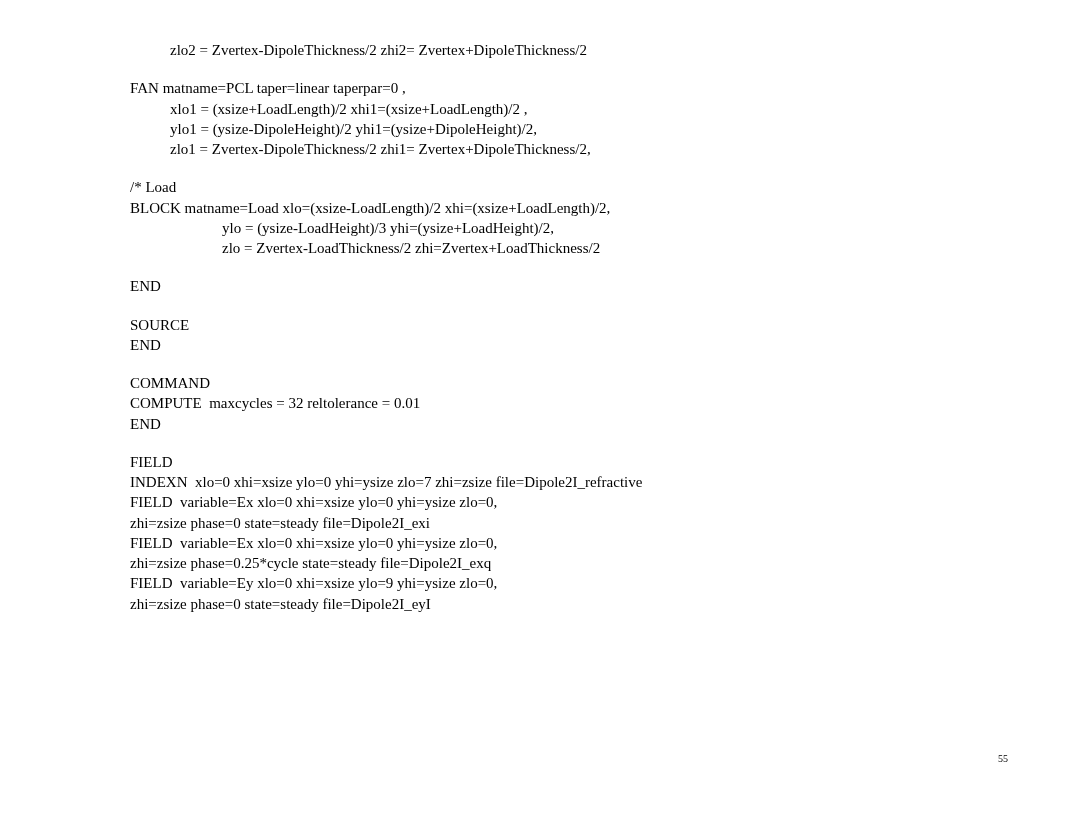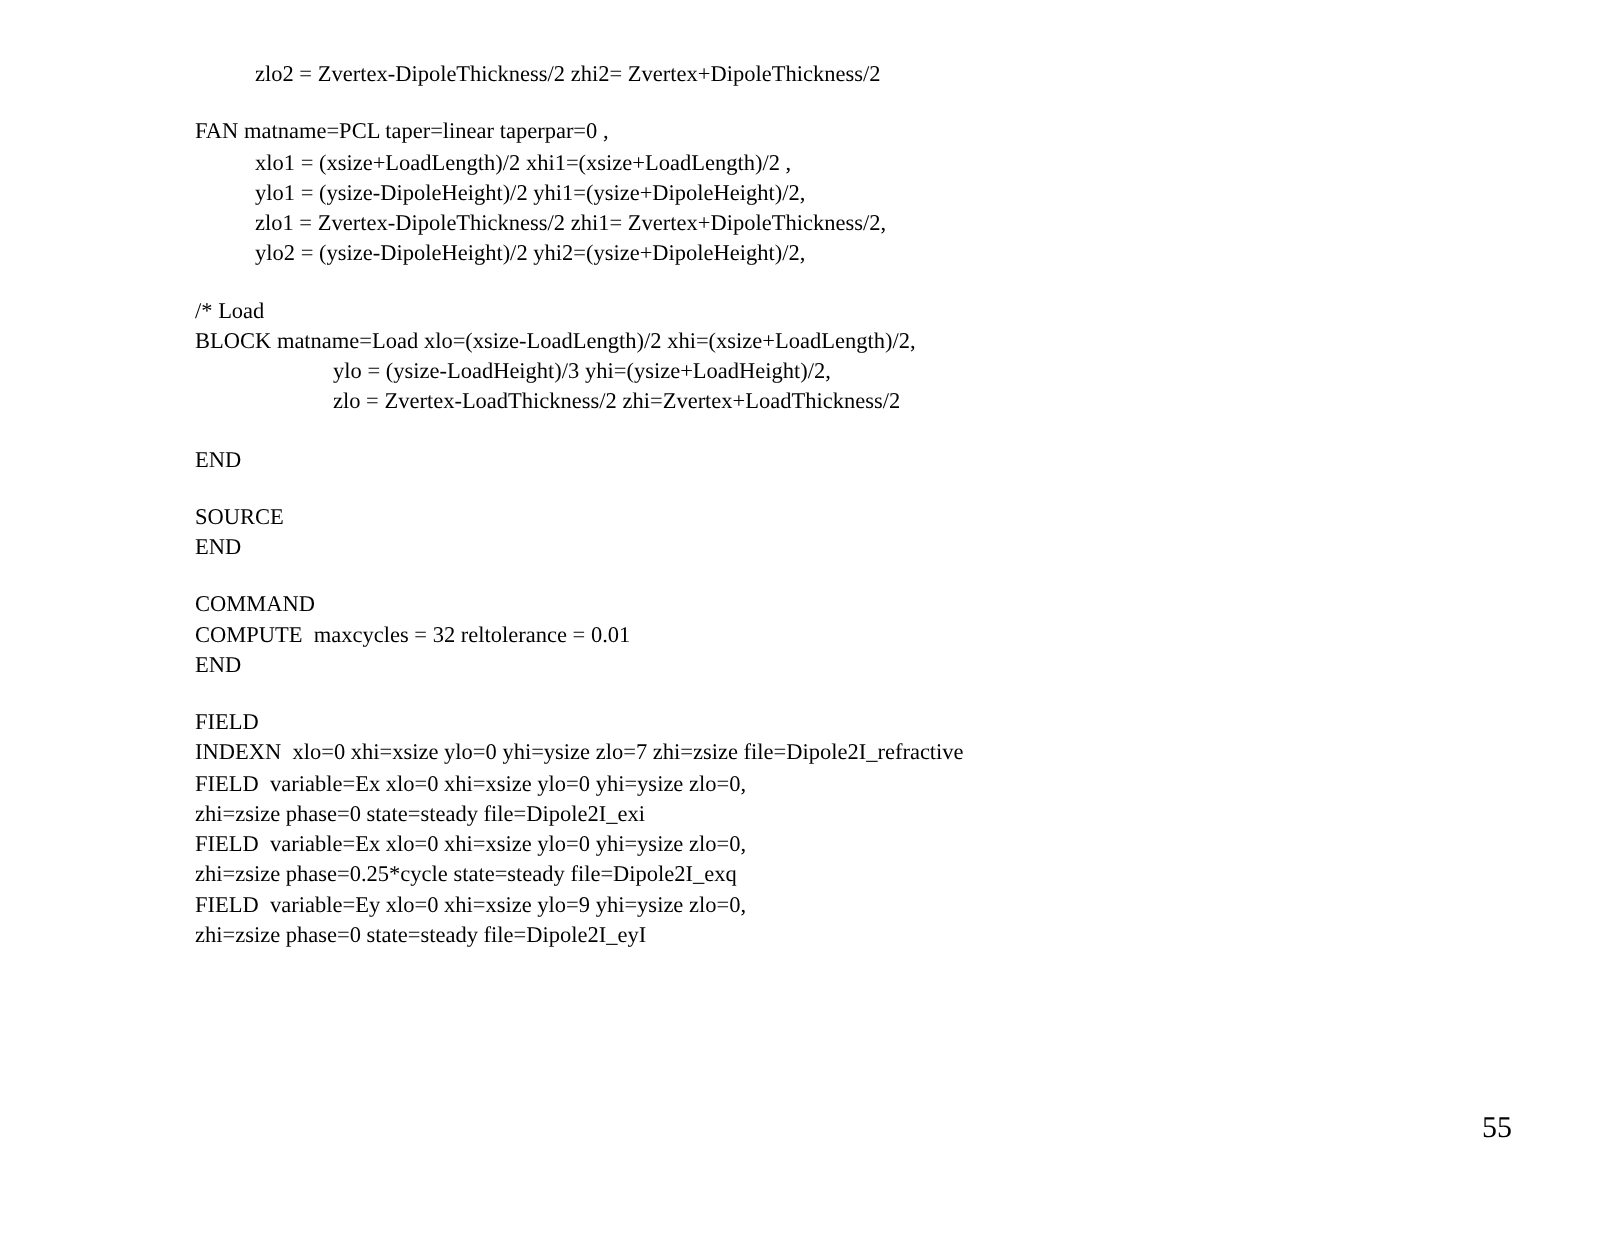--- a/index.html
+++ b/index.html
@@ -19,34 +19,33 @@
     line-height: 1.35;
   }
   .line { white-space: pre; }
   .indent1 { padding-left: 40px; }
   .indent2 { padding-left: 92px; }
   .blank { height: 18px; }
   .pagenum {
     position: absolute;
     right: 72px;
     bottom: 70px;
-    font-size: 20px;
+    font-size: 10px;
   }
 </style>
 </head>
 <body>
 
 <div class="page">
   <div class="line indent1">zlo2 = Zvertex-DipoleThickness/2 zhi2= Zvertex+DipoleThickness/2</div>
   <div class="blank"></div>
   <div class="line">FAN matname=PCL taper=linear taperpar=0 ,</div>
   <div class="line indent1">xlo1 = (xsize+LoadLength)/2 xhi1=(xsize+LoadLength)/2 ,</div>
   <div class="line indent1">ylo1 = (ysize-DipoleHeight)/2 yhi1=(ysize+DipoleHeight)/2,</div>
   <div class="line indent1">zlo1 = Zvertex-DipoleThickness/2 zhi1= Zvertex+DipoleThickness/2,</div>
-  <div class="line indent1">ylo2 = (ysize-DipoleHeight)/2 yhi2=(ysize+DipoleHeight)/2,</div>
   <div class="blank"></div>
   <div class="line">/* Load</div>
   <div class="line">BLOCK matname=Load xlo=(xsize-LoadLength)/2 xhi=(xsize+LoadLength)/2,</div>
   <div class="line indent2">ylo = (ysize-LoadHeight)/3 yhi=(ysize+LoadHeight)/2,</div>
   <div class="line indent2">zlo = Zvertex-LoadThickness/2 zhi=Zvertex+LoadThickness/2</div>
   <div class="blank"></div>
   <div class="line">END</div>
   <div class="blank"></div>
   <div class="line">SOURCE</div>
   <div class="line">END</div>

